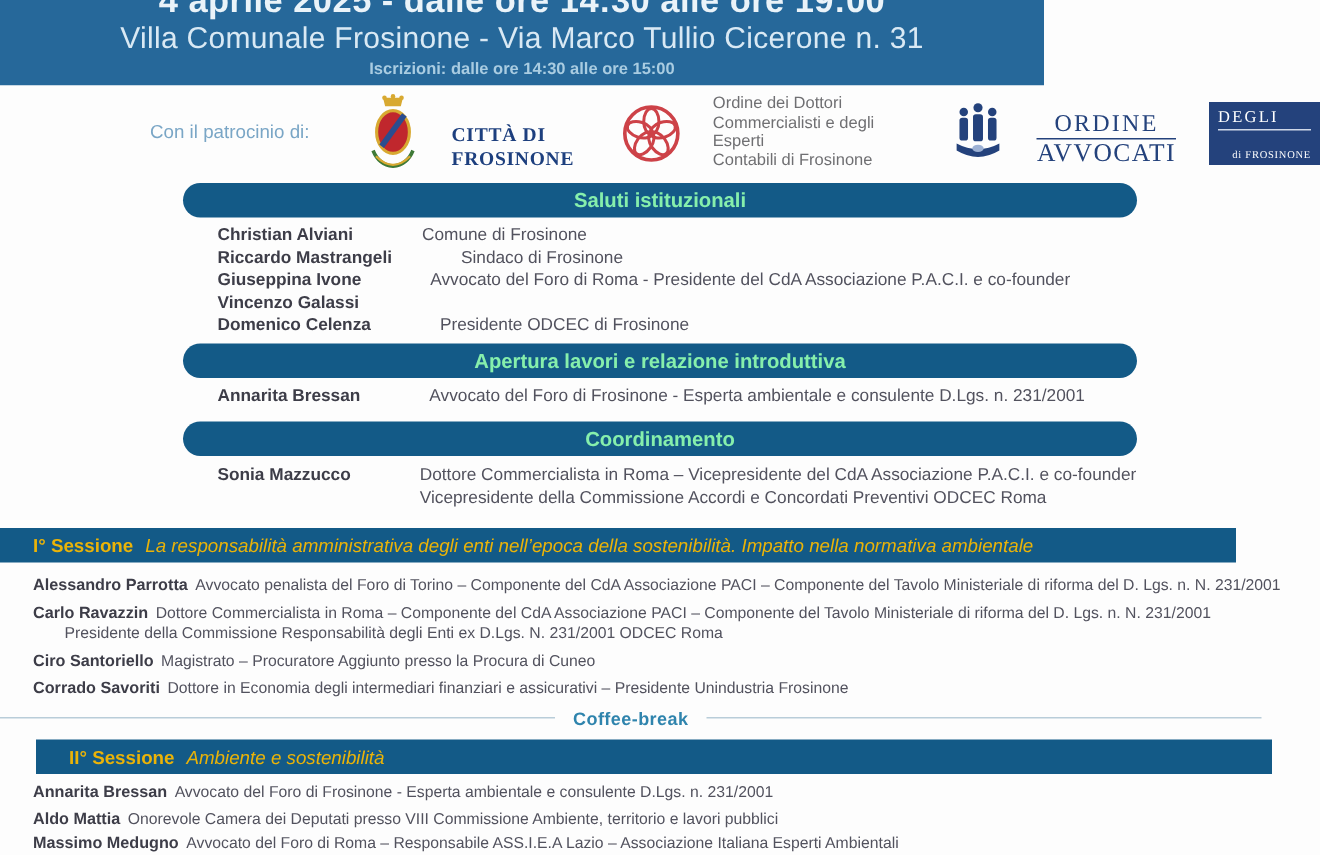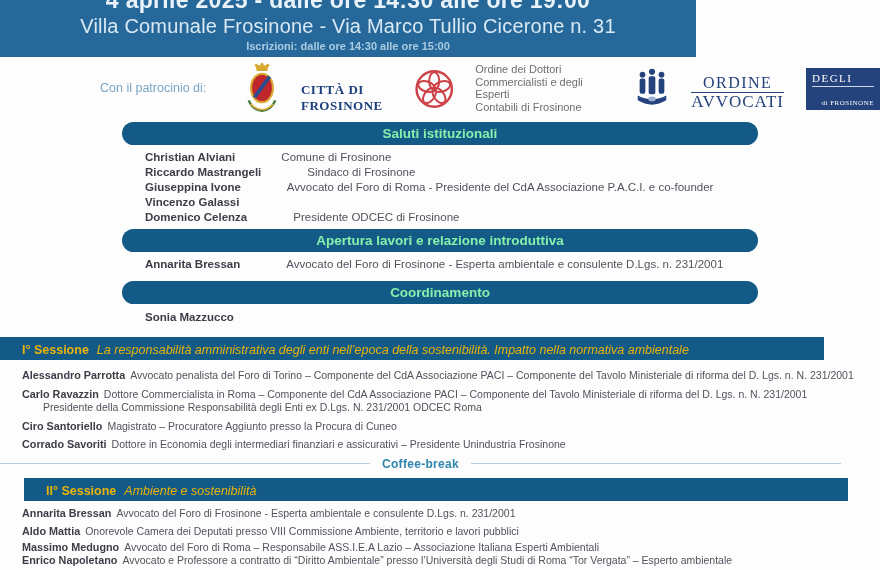--- a/index.html
+++ b/index.html
@@ -158,20 +158,24 @@
   <div class="row">
       <span class="nm">Annarita Bressan</span>
       <span class="rl">Avvocato del Foro di Frosinone - Esperta ambientale e consulente D.Lgs. n. 231/2001</span>
     </div>
 </div>
 
 <div class="pill pill3">Coordinamento</div>
 <div class="rows" style="margin-top:6px;">
   <div class="row">
     <span class="nm">Sonia Mazzucco</span>
+    <span class="rl">
+      <span style="display:block">Dottore Commercialista in Roma – Vicepresidente del CdA Associazione P.A.C.I. e co-founder</span>
+      <span style="display:block">Vicepresidente della Commissione Accordi e Concordati Preventivi ODCEC Roma</span>
+    </span>
   </div>
 </div>
 
 <div class="band band1">
   <span class="blabel">I° Sessione</span><span class="bsub">La responsabilità amministrativa degli enti nell’epoca della sostenibilità. Impatto nella normativa ambientale</span>
 </div>
 <div class="sess sess1">
   <div class="srow"><span class="nm">Alessandro Parrotta</span><span class="rl">Avvocato penalista del Foro di Torino – Componente del CdA Associazione PACI – Componente del Tavolo Ministeriale di riforma del D. Lgs. n. N. 231/2001</span></div>
   <div class="srow"><span class="nm">Carlo Ravazzin</span><span class="rl">Dottore Commercialista in Roma – Componente del CdA Associazione PACI – Componente del Tavolo Ministeriale di riforma del D. Lgs. n. N. 231/2001</span><span class="rl2">Presidente della Commissione Responsabilità degli Enti ex D.Lgs. N. 231/2001 ODCEC Roma</span></div>
   <div class="srow"><span class="nm">Ciro Santoriello</span><span class="rl">Magistrato – Procuratore Aggiunto presso la Procura di Cuneo</span></div>

